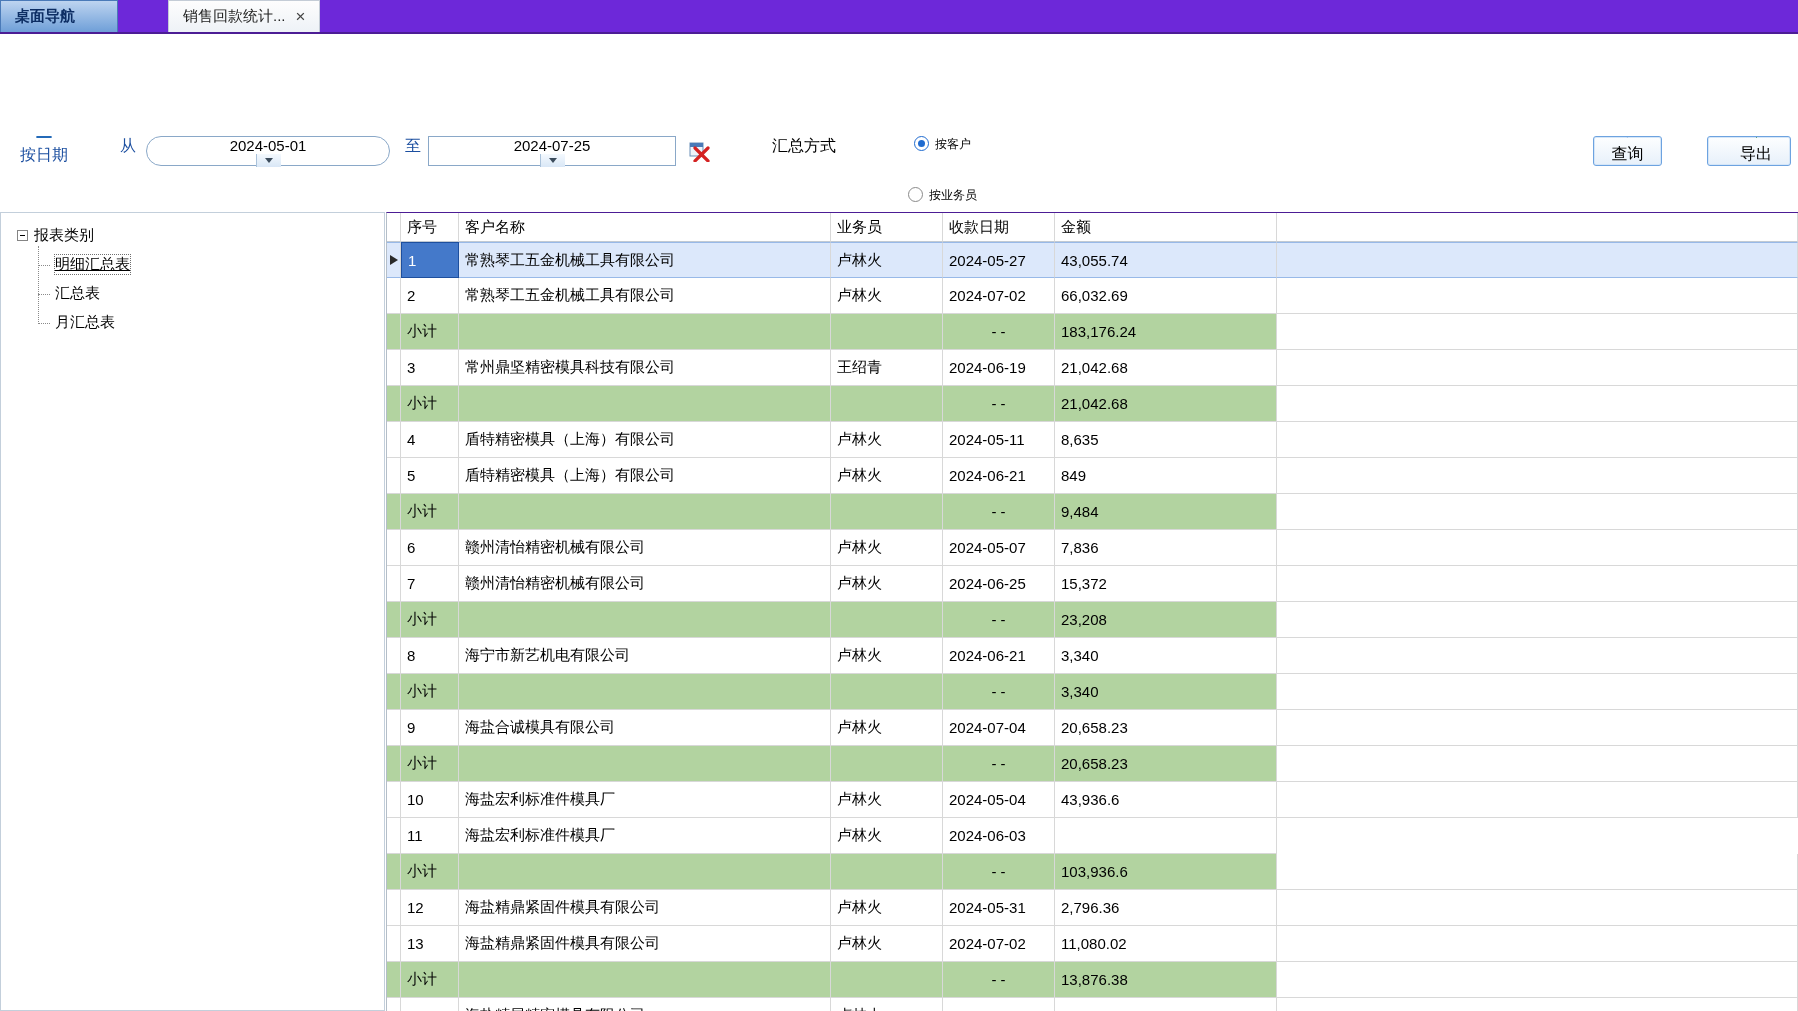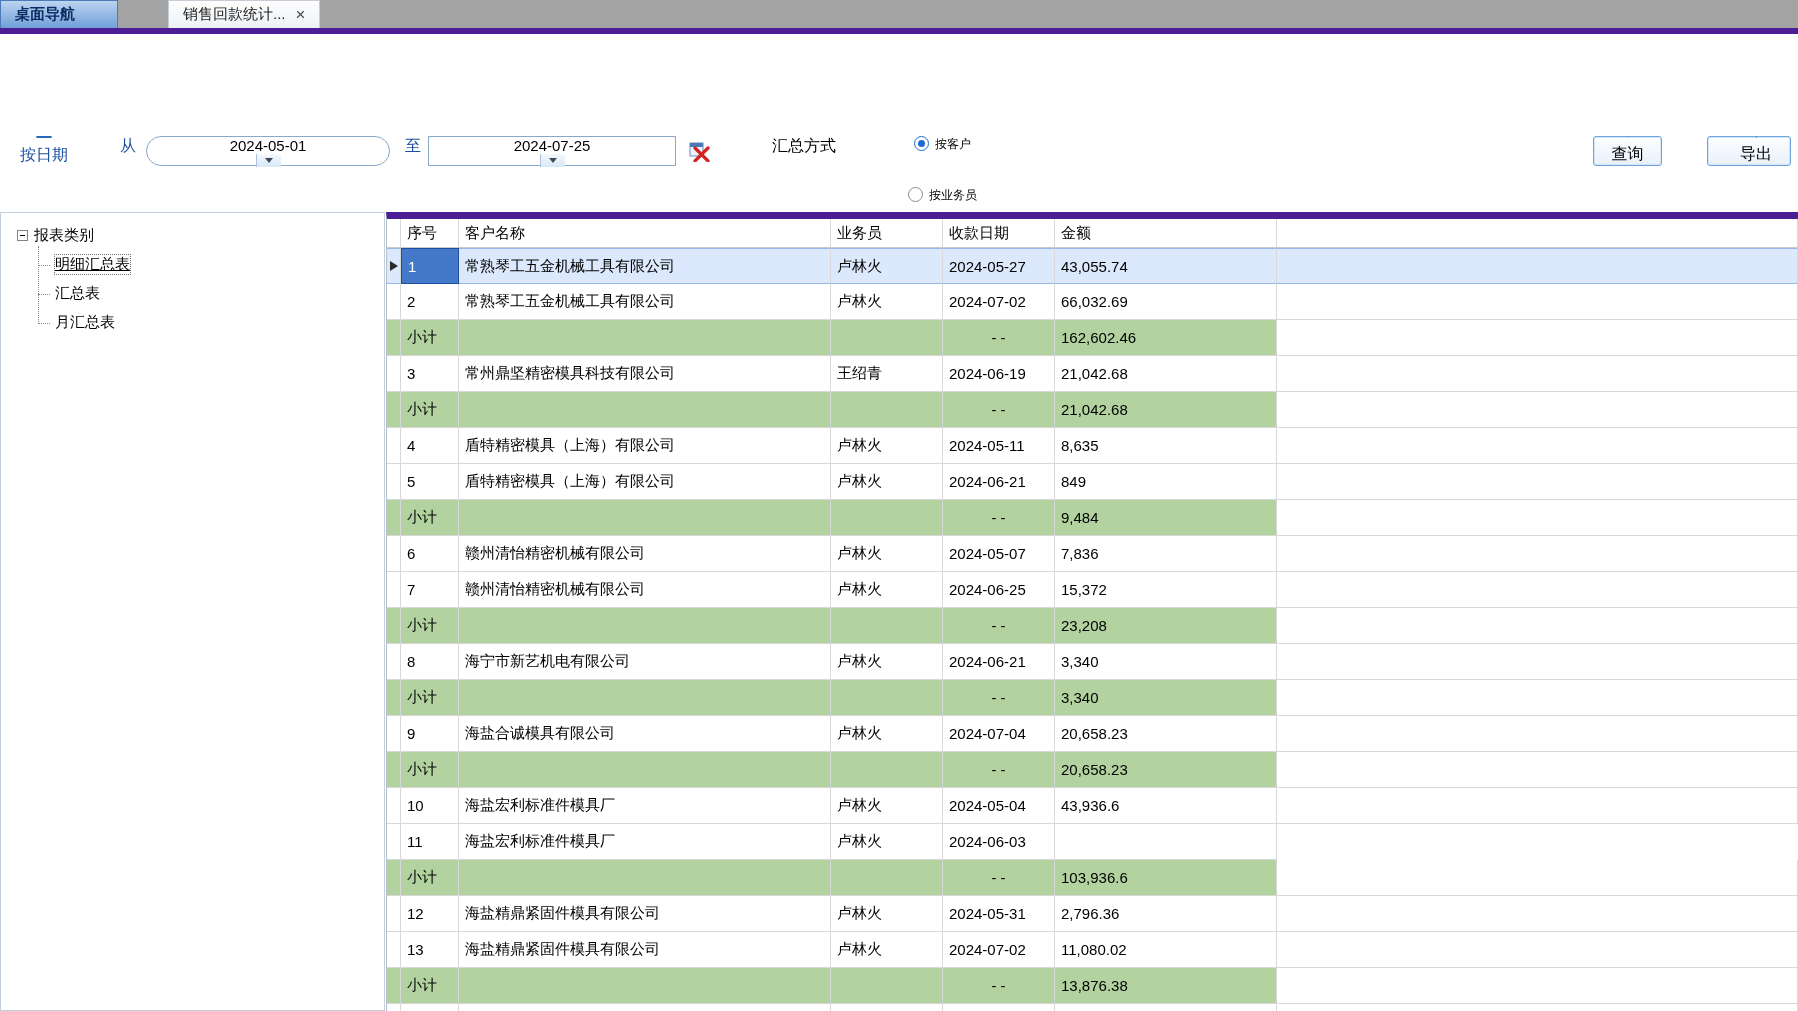--- a/index.html
+++ b/index.html
@@ -8,21 +8,21 @@
     position: relative;
     background: #fff;
     font-family: "Liberation Sans", "DejaVu Sans", sans-serif;
     color: #000;
     font-size: 15px;
   }
 
   
   .tabstrip {
     position:absolute; top:0; left:0; right:0; height:34px;
-    background:#a3a3a3; border-bottom:6px solid #4c1d95;
+    background:#6d28d9; border-bottom:2px solid #4c1d95;
     display:flex; align-items:stretch;
   }
   .tab { display:flex; align-items:center; padding:0 14px; cursor:default; }
   .tab-nav {
     min-width:118px;
     background:linear-gradient(#bdd4f0,#6f9fd8);
     border:1px solid #4a7ab8; border-bottom:none;
     color:#0c2d63; font-weight:700;
   }
   .tab-doc {
@@ -108,21 +108,21 @@
   .tree-item { position:relative; height:29px; display:flex; align-items:center; padding-left:17px; cursor:pointer; }
   .tree-item::before {
     content:""; position:absolute; left:0; top:50%; width:12px; border-top:1px dotted #8a8a8a;
   }
   .tree-label.selected { text-decoration:underline; outline:1px dotted #6f6f6f; }
 
   
   .grid {
     position:absolute; top:212px; left:386px; right:0; bottom:0;
     background:#fff; overflow:hidden;
-    border-top:7px solid #4c1d95; border-left:1px solid #b4bec8;
+    border-top:1px solid #4c1d95; border-left:1px solid #b4bec8;
     font-size:15px;
   }
   .trow { display:grid; grid-template-columns:14px 58px 372px 112px 112px 222px 1fr; height:36px; }
   .thead { height:29px; }
   .cell {
     height:100%; border-right:1px solid #d8d8d8; border-bottom:1px solid #d8d8d8;
     display:flex; align-items:center; padding:0 6px;
     overflow:hidden; white-space:nowrap; background:#fff;
   }
   .hcell { background:#fff; border-bottom:1px solid #c2cad2; }
@@ -274,21 +274,21 @@
         <div class="cell">2024-07-02</div>
         <div class="cell">66,032.69</div>
         <div class="cell filler"></div>
       </div>
       <div class="trow sub">
         <div class="cell ind"></div>
         <div class="cell">小计</div>
         <div class="cell"></div>
         <div class="cell"></div>
         <div class="cell center">- -</div>
-        <div class="cell">162,602.46</div>
+        <div class="cell">183,176.24</div>
         <div class="cell filler"></div>
       </div>
       <div class="trow datarow">
         <div class="cell ind"></div>
         <div class="cell">3</div>
         <div class="cell">常州鼎坚精密模具科技有限公司</div>
         <div class="cell">王绍青</div>
         <div class="cell">2024-06-19</div>
         <div class="cell">21,042.68</div>
         <div class="cell filler"></div>

